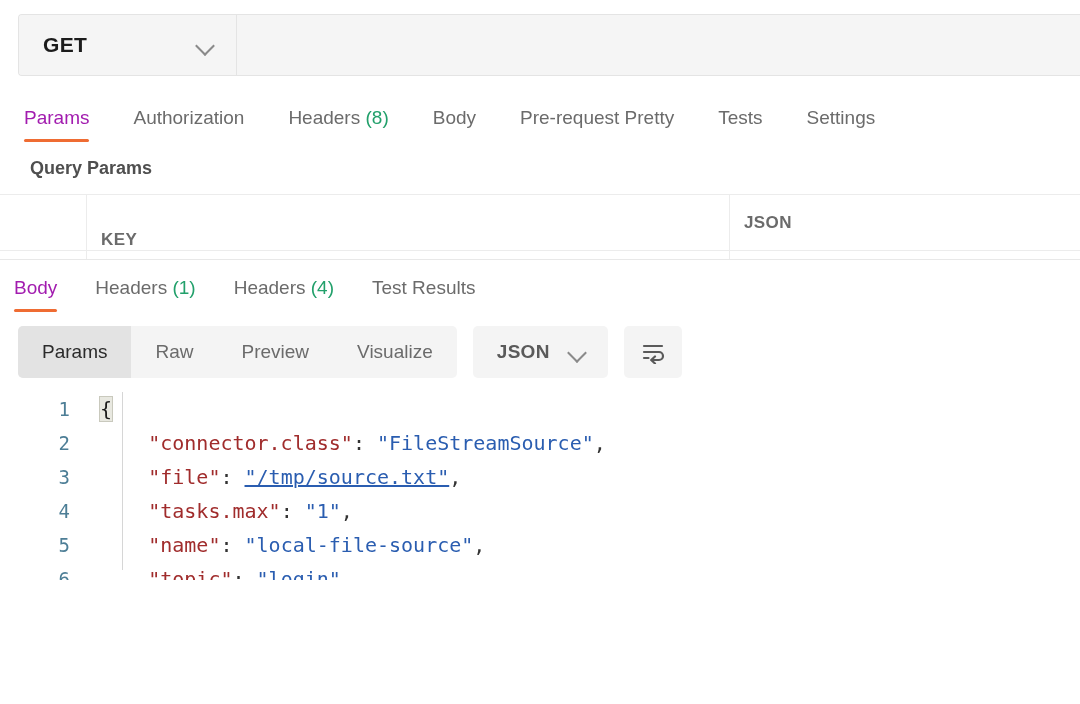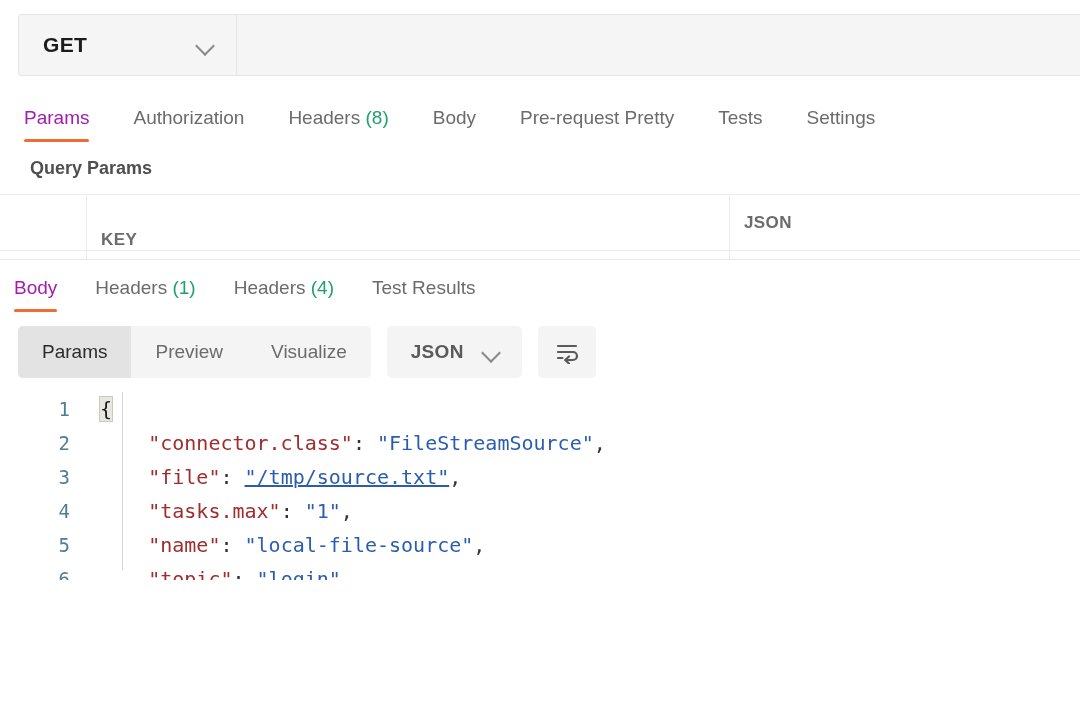--- a/index.html
+++ b/index.html
@@ -423,20 +423,23 @@
     </div>
   </div>
 
   <div class="view-toolbar">
 
     <div class="seg-group">
       <div class="seg active">
         <span>Params</span>
       </div>
       <div class="seg">
+        <span>Raw</span>
+      </div>
+      <div class="seg">
         <span>Preview</span>
       </div>
       <div class="seg">
         <span>Visualize</span>
       </div>
     </div>
 
     <div class="fmt-select">
       <span class="fmt-label">JSON</span>
       <span class="chev"></span>

